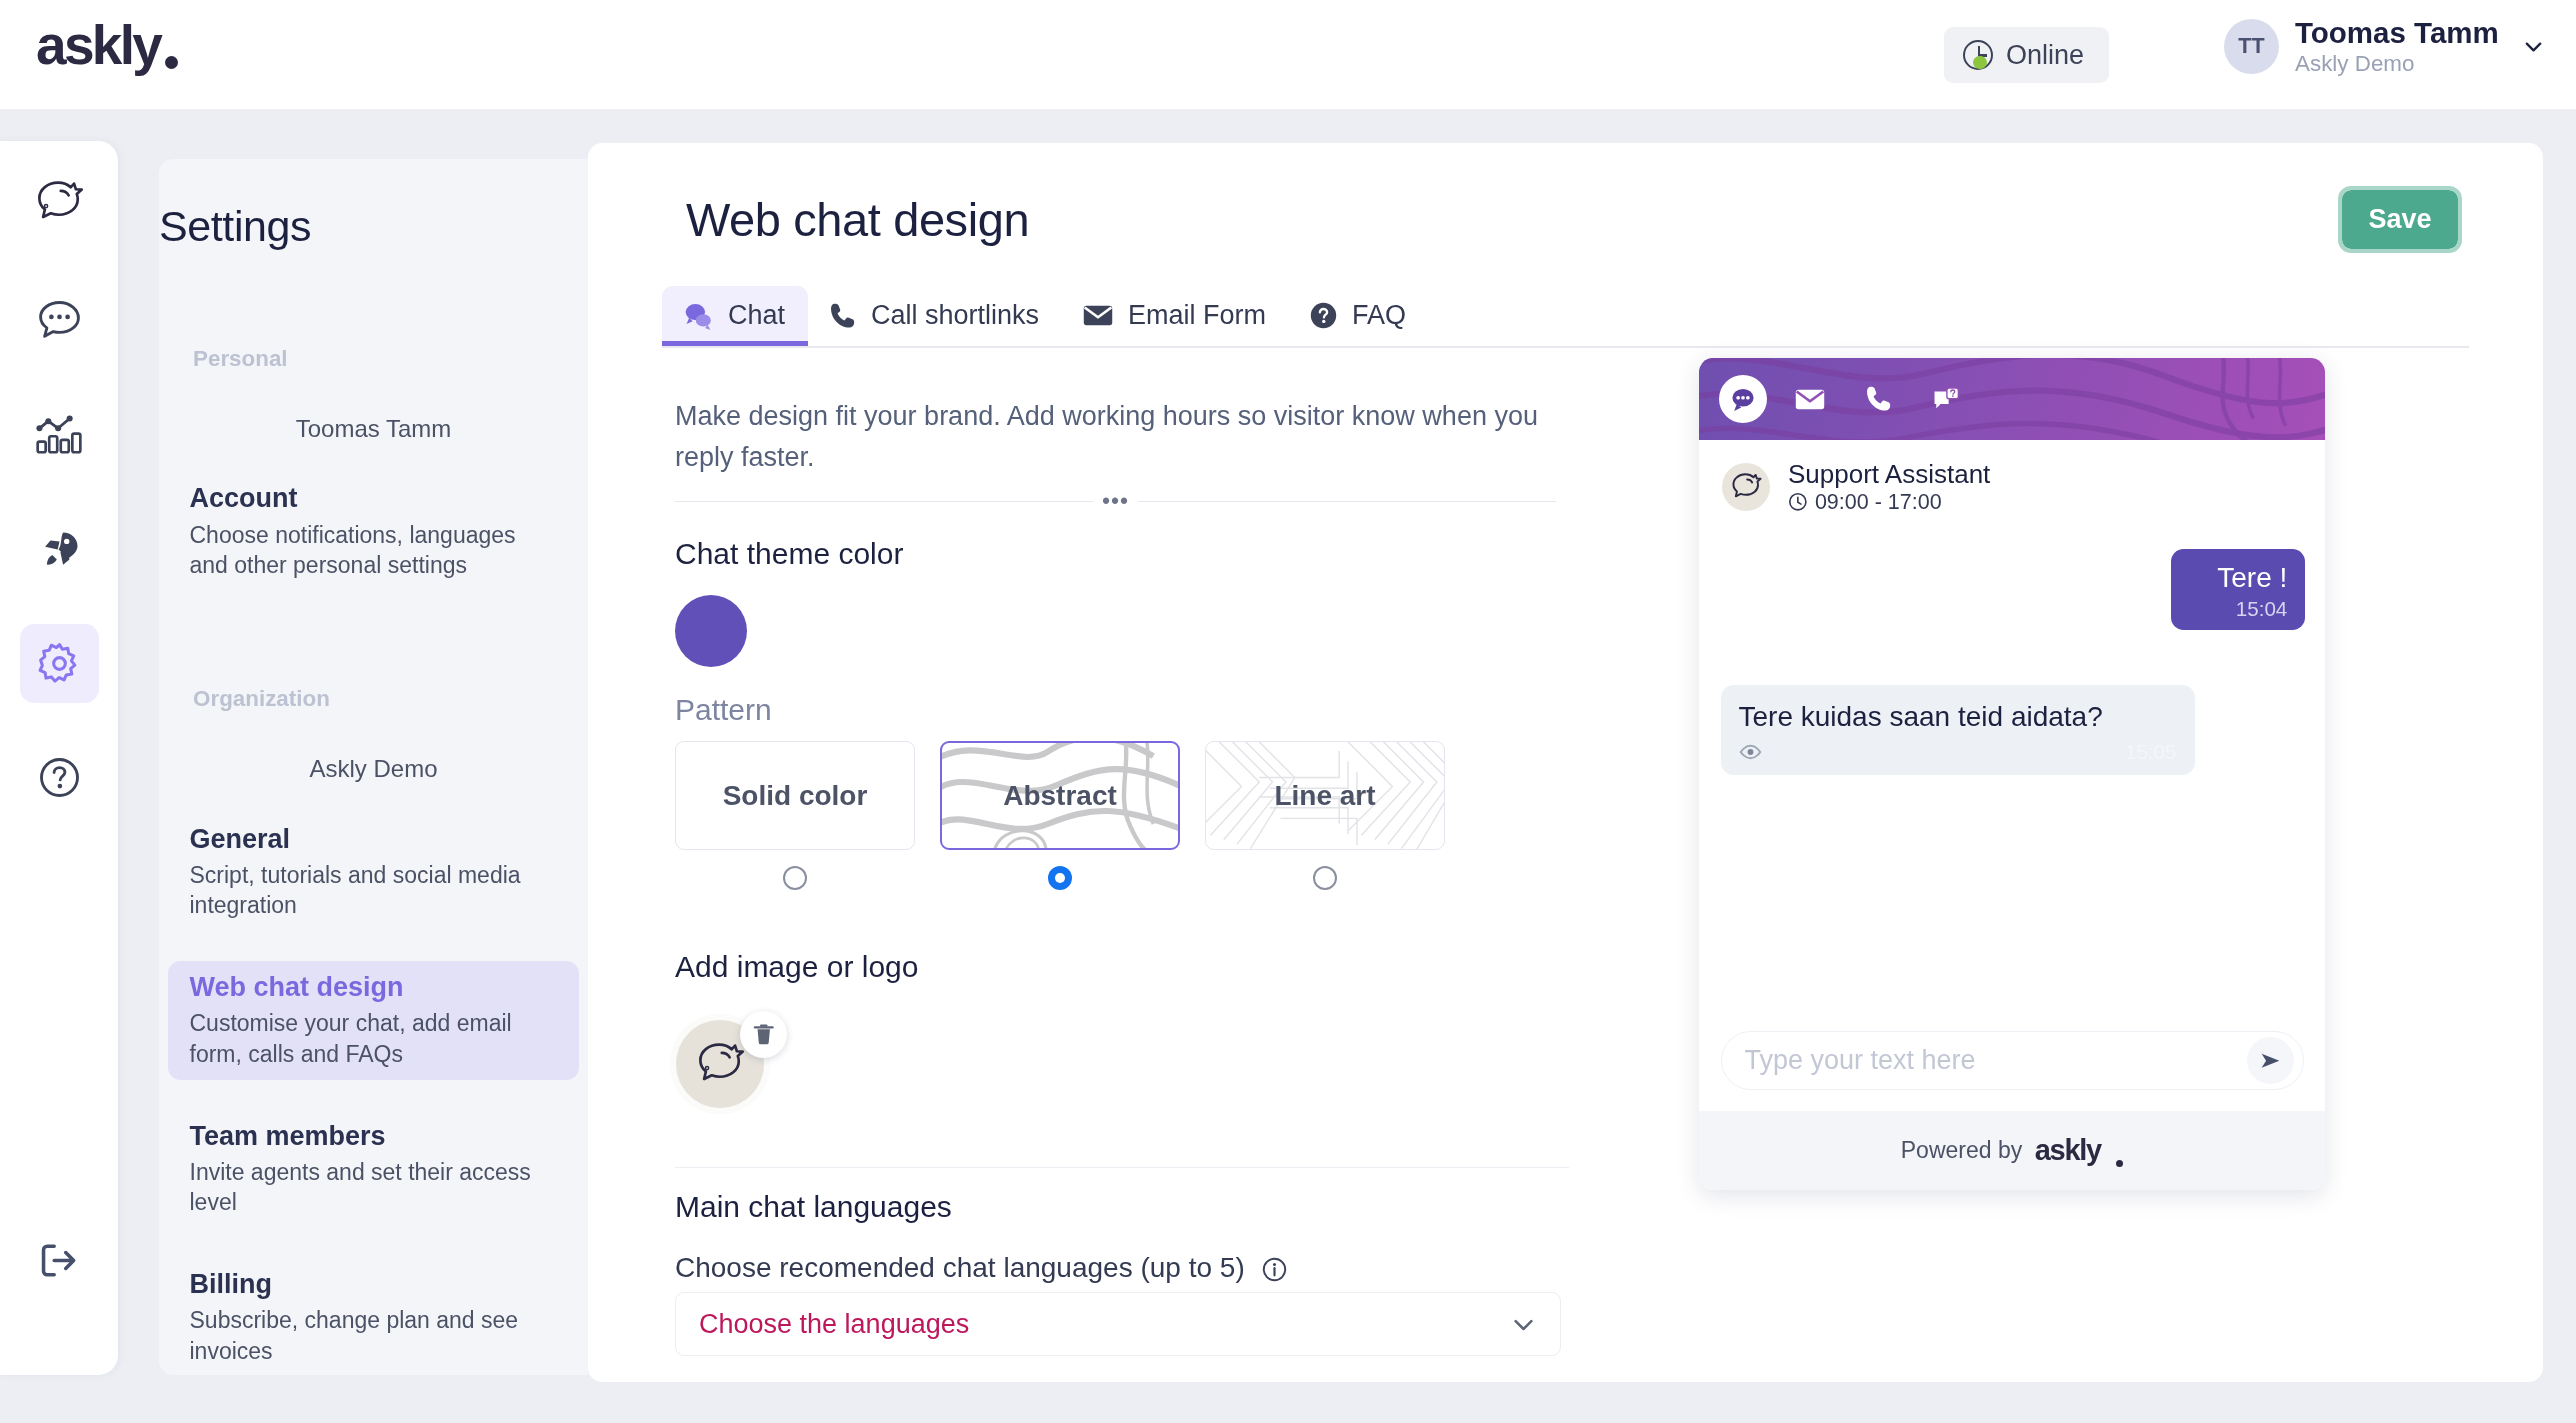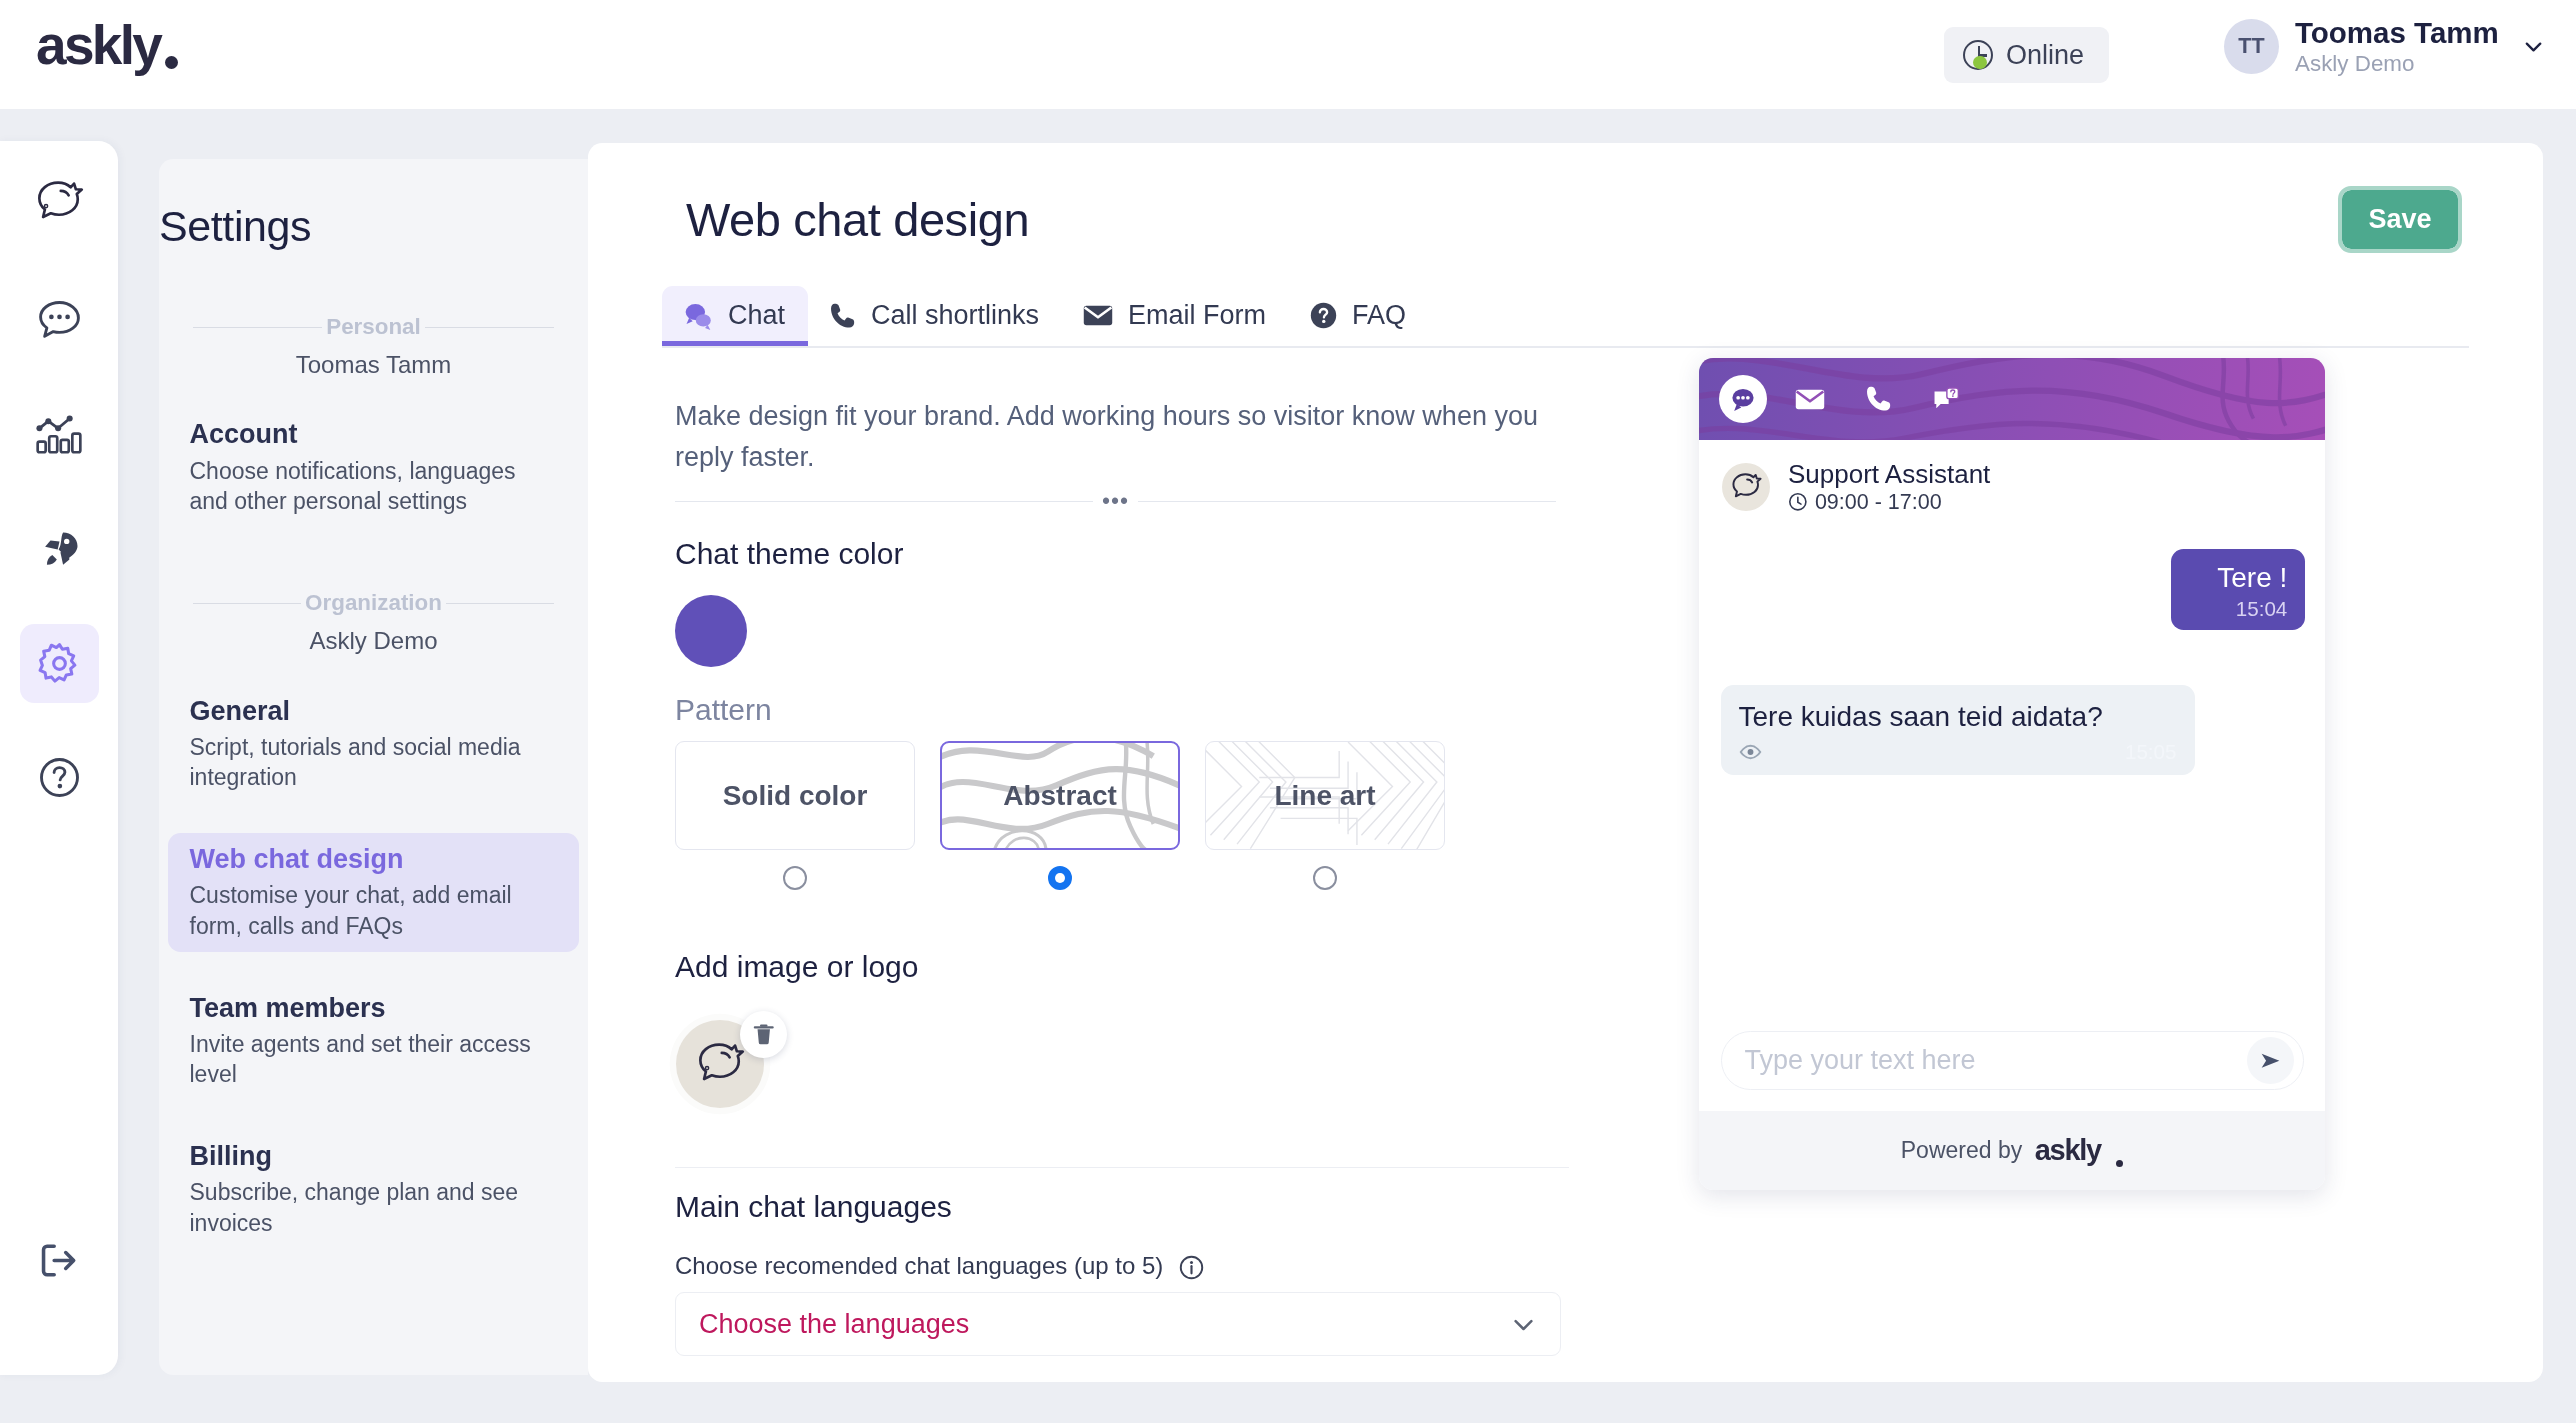--- a/index.html
+++ b/index.html
@@ -63,22 +63,23 @@
   
   .settings-panel {
     position: absolute; left: 159px; top: 159px; width: 429px; height: 1216px;
     background: #f4f5f8; border-radius: 14.3px 0 0 14.3px;
   }
   .settings-title {
     text-align: left; margin-top: 43px;
     font-size: 43px; font-weight: 400; color: #1d2140; letter-spacing: -0.4px;
   }
   .sec-divider {
-    display: flex; align-items: center; gap: 4px;
+    display: flex; align-items: flex-start; gap: 32px;
     margin: 63px 34px 0 34px;
+    flex-direction: column;
   }
   .sec-divider .line { flex: 1; height: 0.9px; background: #d9dce4; }
   .sec-divider .txt { font-size: 22.4px; font-weight: 700; color: #bcc2d2; }
   .sec-sub { text-align: center; font-size: 24px; color: #4b5266; margin-top: 10.7px; }
 
   .nav-item { margin: 30px 9px 0 9px; padding: 10.7px 21.5px; border-radius: 12.5px; cursor: pointer; }
   .nav-item.active { background: #e3e1f7; }
   .nav-item h4 { font-size: 27px; font-weight: 700; color: #2b3150; margin-bottom: 5.4px; }
   .nav-item.active h4 { color: #7a68de; }
   .nav-item p { font-size: 23px; line-height: 1.32; color: #4b5266; }
@@ -151,21 +152,21 @@
     box-shadow: 0 0 0 6.3px #fbfbfa;
   }
   .trash-badge {
     position: absolute; left: 64px; top: 0; width: 47px; height: 47px; border-radius: 50%;
     background: #fff; box-shadow: 0 1.8px 7.2px rgba(40,50,90,.18);
     display: flex; align-items: center; justify-content: center; cursor: pointer;
   }
   .thin-rule { position: absolute; left: 675px; width: 894px; height: 0.9px; background: #eceef3; }
 
   .info-ic { display: inline-block; vertical-align: middle; margin-left: 9px; cursor: pointer; }
-  .lang-label { position: absolute; left: 675px; top: 1252px; font-size: 24px; color: #333a52; }
+  .lang-label { position: absolute; left: 675px; top: 1252px; font-size: 28px; color: #333a52; }
   .lang-select {
     position: absolute; left: 675px; top: 1292px; width: 886px; height: 64px;
     border: 1.3px solid #eceef3; border-radius: 9px; background: #fff;
     display: flex; align-items: center; justify-content: space-between; padding: 0 23px;
     cursor: pointer;
   }
   .lang-select .ph { font-size: 27px; color: #be185d; }
 
   
   .widget {

